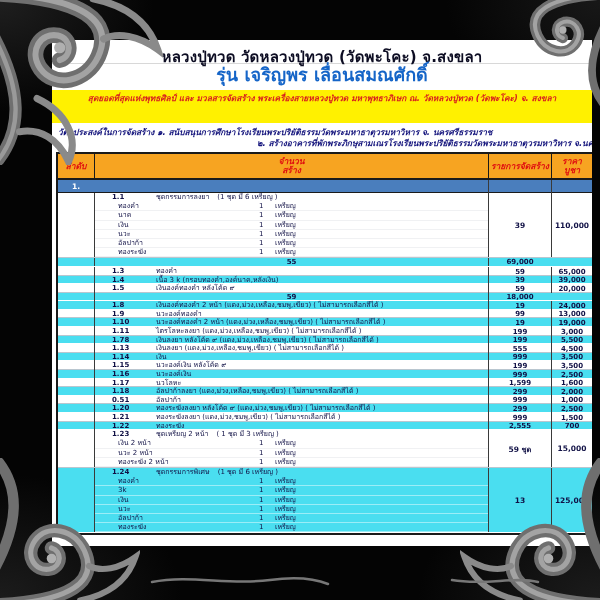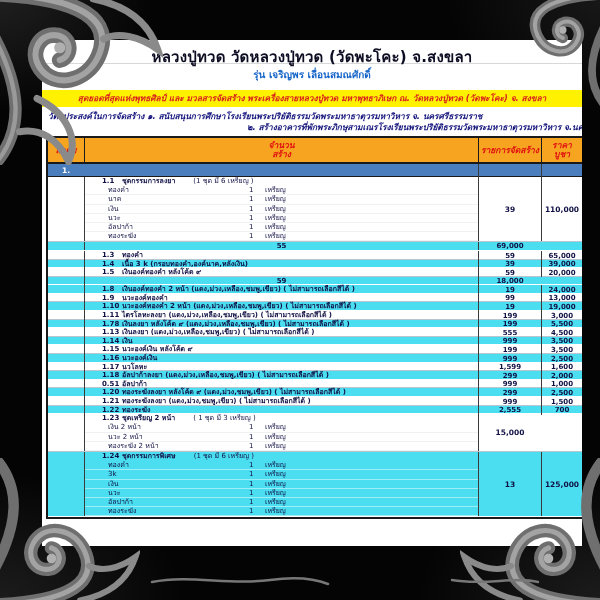--- a/index.html
+++ b/index.html
@@ -16,27 +16,27 @@
       radial-gradient(ellipse 260px 180px at 100% 100%, #1c1c1c 0%, rgba(0,0,0,0) 70%),
       #040404;}
   .ornament{position:absolute;z-index:3;pointer-events:none;}
   .orn-tl{top:-10px;left:-12px;}
   .orn-tr{top:-8px;right:-10px;transform:scaleX(-1);}
   .orn-bl{bottom:-8px;left:-10px;transform:scaleY(-1);}
   .orn-br{bottom:-8px;right:-10px;transform:scale(-1,-1);}
   .orn-bottom1{bottom:10px;left:150px;}
   .orn-bottom2{bottom:12px;right:60px;transform:scaleX(-1);}
 
-  .doc{position:absolute;left:42px;top:40px;width:540px;height:506px;background:#ffffff;overflow:hidden;z-index:2;box-sizing:border-box;}
+  .doc{position:absolute;left:52px;top:40px;width:540px;height:506px;background:#ffffff;overflow:hidden;z-index:2;box-sizing:border-box;}
   .doc *{box-sizing:border-box;}
 
   .title{padding-top:5px;height:24px;text-align:center;font-size:15px;font-weight:bold;
     color:var(--title_text);border-bottom:1px solid #d8d8d8;letter-spacing:0.2px;}
-  .subtitle{height:21px;line-height:21px;text-align:center;font-size:10px;font-weight:bold;color:var(--subtitle_text);}
-  .tagline{margin-top:5px;height:17px;line-height:17px;background:var(--tagline_bg);
+  .subtitle{height:21px;line-height:21px;text-align:center;font-size:18px;font-weight:bold;color:var(--subtitle_text);}
+  .tagline{margin-top:5px;height:33px;line-height:17px;background:var(--tagline_bg);
     color:var(--tagline_text);font-size:8.3px;font-weight:bold;font-style:italic;text-align:center;white-space:nowrap;}
   .purpose1{margin-top:4px;padding-left:6px;font-size:8.3px;line-height:11px;font-weight:bold;font-style:italic;color:var(--purpose_text);white-space:nowrap;}
   .purpose2{padding-left:205px;font-size:8.3px;line-height:11px;font-weight:bold;font-style:italic;color:var(--purpose_text);white-space:nowrap;}
 
   .table{margin-top:3px;margin-left:4px;width:536px;border:2px solid #1a1a1a;border-right:none;font-size:7px;color:var(--row_text);}
   .thead{display:grid;grid-template-columns:36px 394px 63px 1fr;background:var(--header_bg);border-bottom:2px solid #1a1a1a;height:26px;}
   .hc{display:flex;align-items:center;justify-content:center;color:var(--header_text);font-weight:bold;font-size:8.5px;text-align:center;font-style:italic;}
   .hc.pre{white-space:pre-line;line-height:9.5px;}
   .hc + .hc{border-left:1px solid #1a1a1a;}
 
@@ -50,22 +50,22 @@
 
   .trow.section{background:var(--section_bg);color:#ffffff;font-weight:bold;border-bottom:1px solid #1a1a1a;height:13px;}
   .trow.section .tcell{line-height:13px;font-size:7.5px;}
   .trow.section .c-no{text-align:center;}
   .trow.section .c-item{padding-left:3px;margin-top:32px;}
 
   .rnum{display:inline-block;width:22px;padding-left:2px;font-weight:600;margin-left:15px;}
   .iline{height:9.2px;line-height:9.2px;white-space:nowrap;}
   .block .iline.sub{border-bottom:1px solid rgba(60,80,100,0.08);}
   .block.cyan .iline.sub{border-bottom:1px solid rgba(255,255,255,0.45);}
-  .blabel{font-weight:700;}
-  .bnote{margin-left:18px;}
+  .blabel{font-weight:400;margin-left:24px;}
+  .bnote{margin-left:8px;}
   .mname{display:inline-block;margin-left:23px;width:141px;}
   .mcount{display:inline-block;width:16px;}
   .trow.block .c-qty,.trow.block .c-price{font-size:7.5px;}
 </style>
 </head>
 <body>
 
 <div class="stage">
 
   <svg class="ornament orn-tl" width="175" height="175" viewBox="0 0 100 100">
@@ -305,20 +305,21 @@
             <div class="tcell c-price">700</div>
           </div>
           <div class="trow block">
             <div class="tcell c-no"></div>
             <div class="tcell c-item">
               <div class="iline"><span class="rnum">1.23</span><span class="blabel">ชุดเหรียญ 2 หน้า</span><span class="bnote">( 1 ชุด มี 3 เหรียญ )</span></div>
               <div class="iline sub"><span class="mname">เงิน 2 หน้า</span><span class="mcount">1</span><span class="munit">เหรียญ</span></div>
               <div class="iline sub"><span class="mname">นวะ 2 หน้า</span><span class="mcount">1</span><span class="munit">เหรียญ</span></div>
               <div class="iline sub"><span class="mname">ทองระฆัง 2 หน้า</span><span class="mcount">1</span><span class="munit">เหรียญ</span></div>
             </div>
+            <div class="tcell c-qty">59 ชุด</div>
             <div class="tcell c-price">15,000</div>
           </div>
           <div class="trow cyan block">
             <div class="tcell c-no"></div>
             <div class="tcell c-item">
               <div class="iline"><span class="rnum">1.24</span><span class="blabel">ชุดกรรมการพิเศษ</span><span class="bnote">(1 ชุด มี 6 เหรียญ )</span></div>
               <div class="iline sub"><span class="mname">ทองคำ</span><span class="mcount">1</span><span class="munit">เหรียญ</span></div>
               <div class="iline sub"><span class="mname">3k</span><span class="mcount">1</span><span class="munit">เหรียญ</span></div>
               <div class="iline sub"><span class="mname">เงิน</span><span class="mcount">1</span><span class="munit">เหรียญ</span></div>
               <div class="iline sub"><span class="mname">นวะ</span><span class="mcount">1</span><span class="munit">เหรียญ</span></div>

